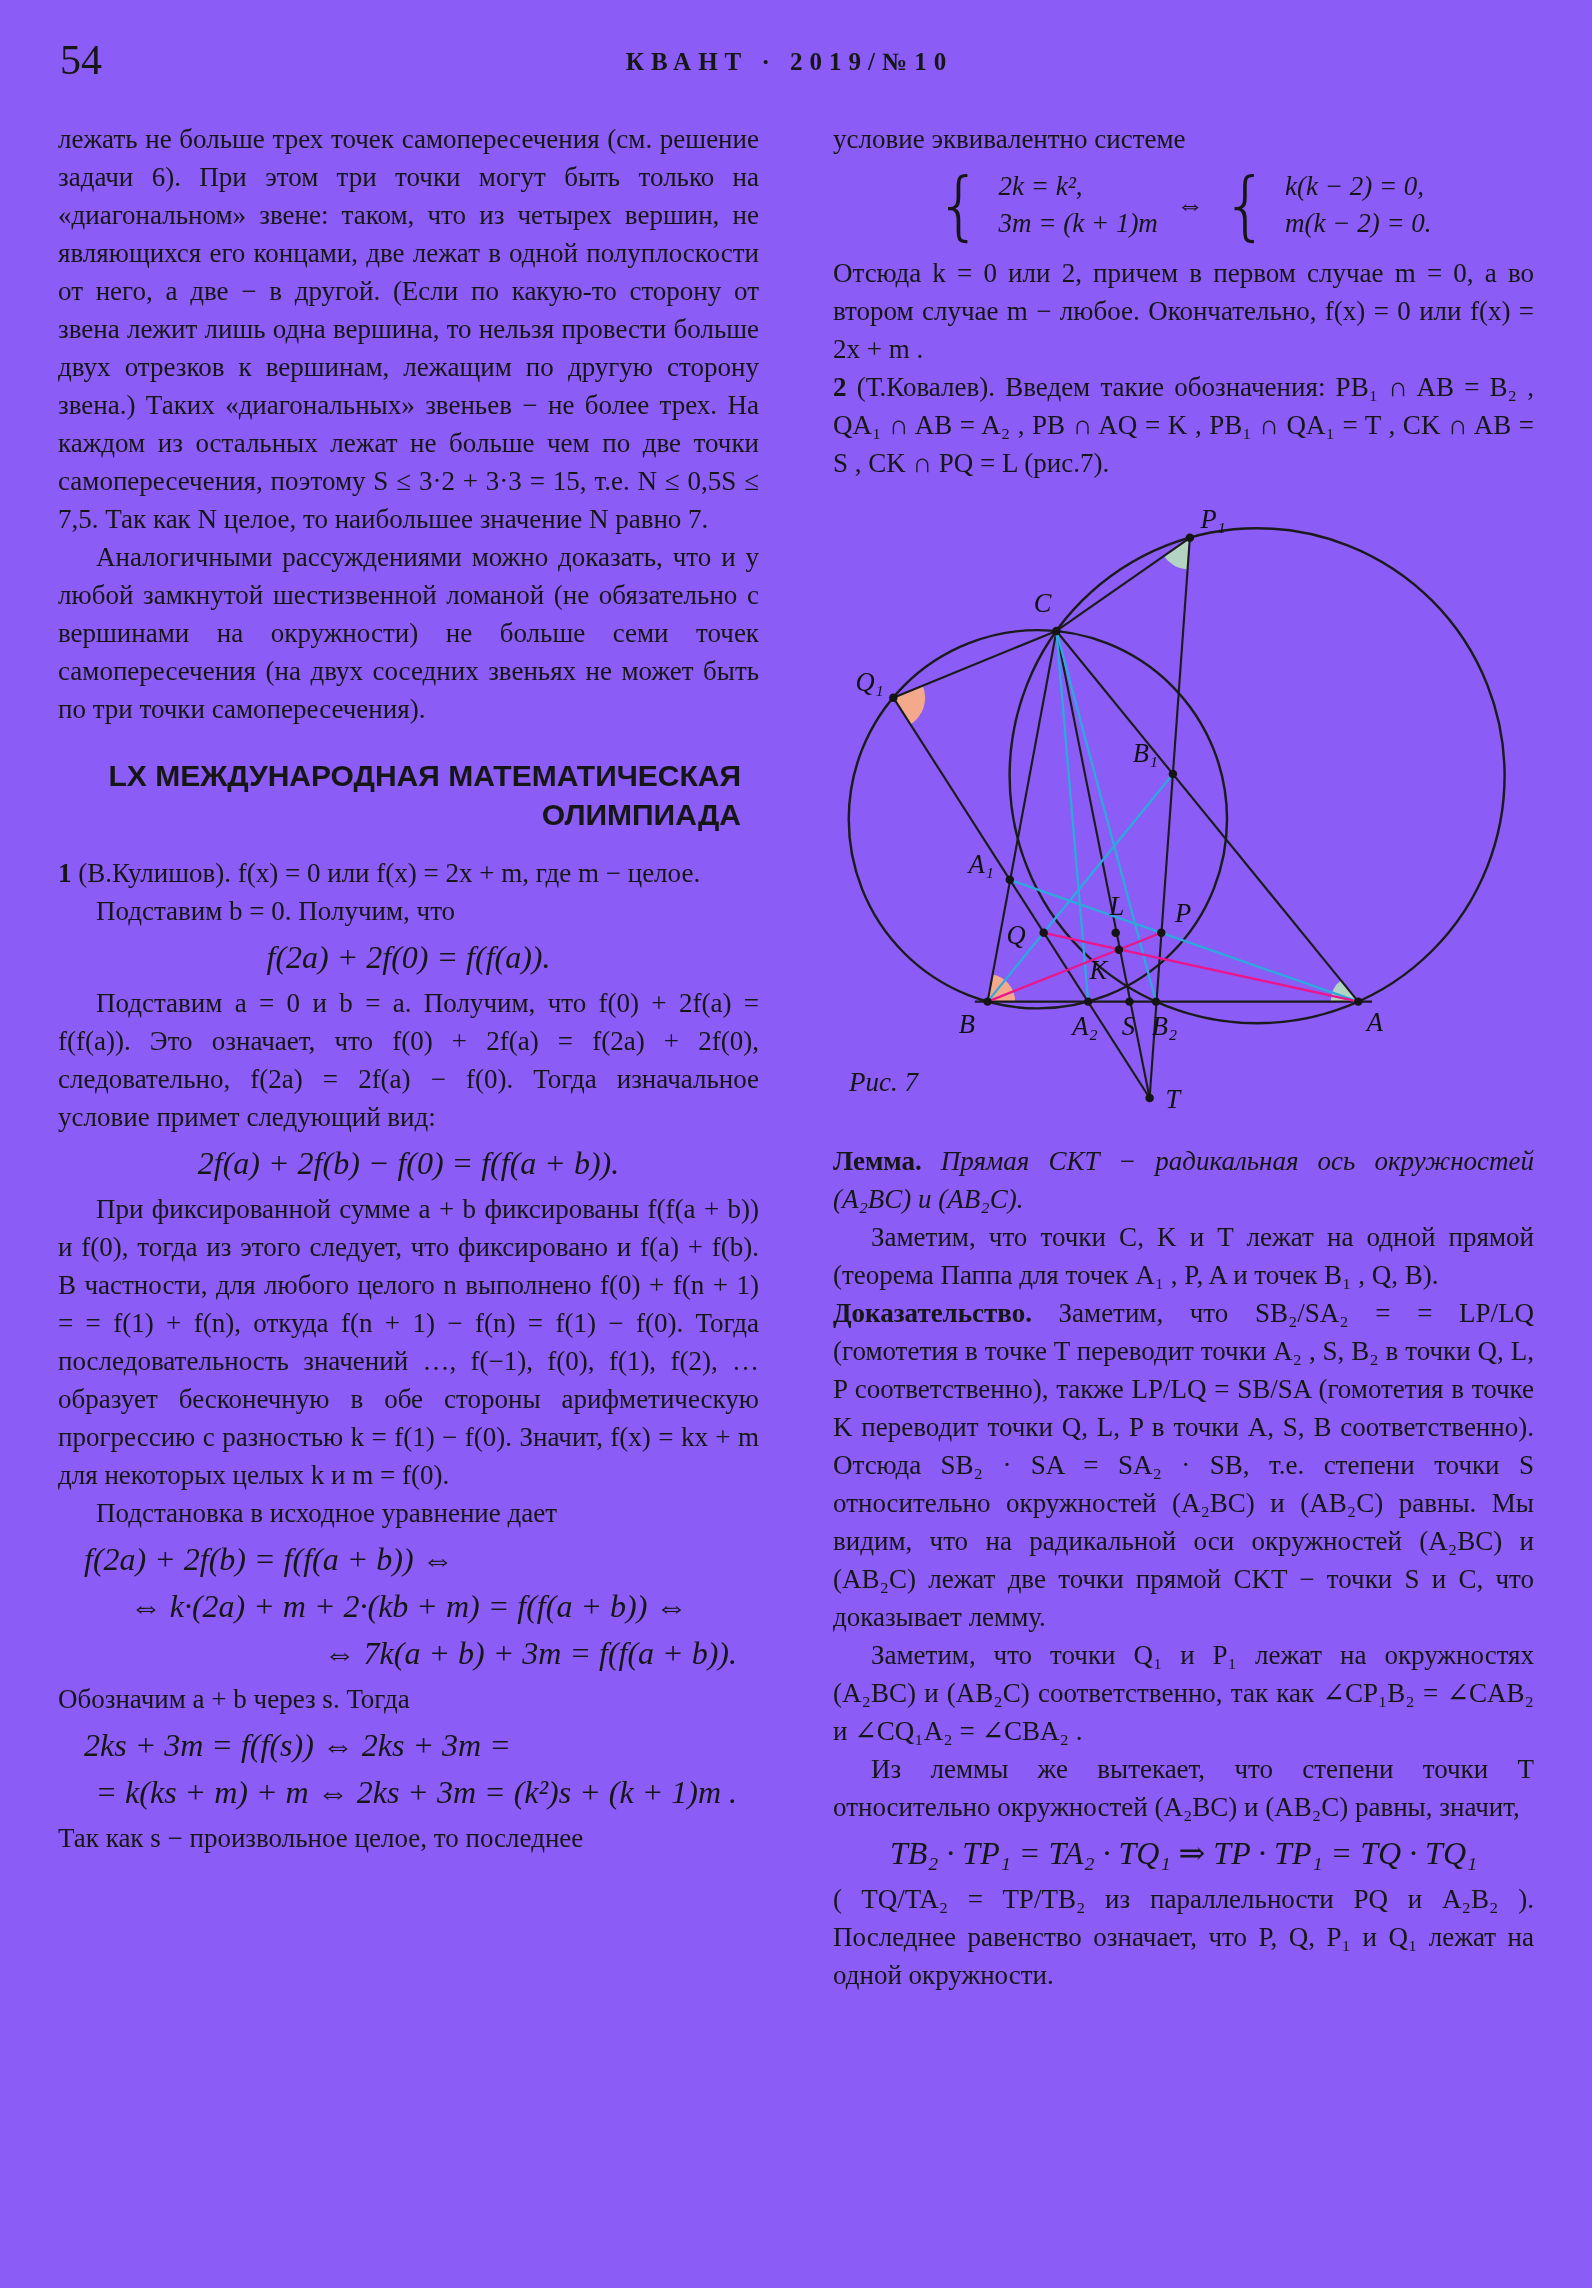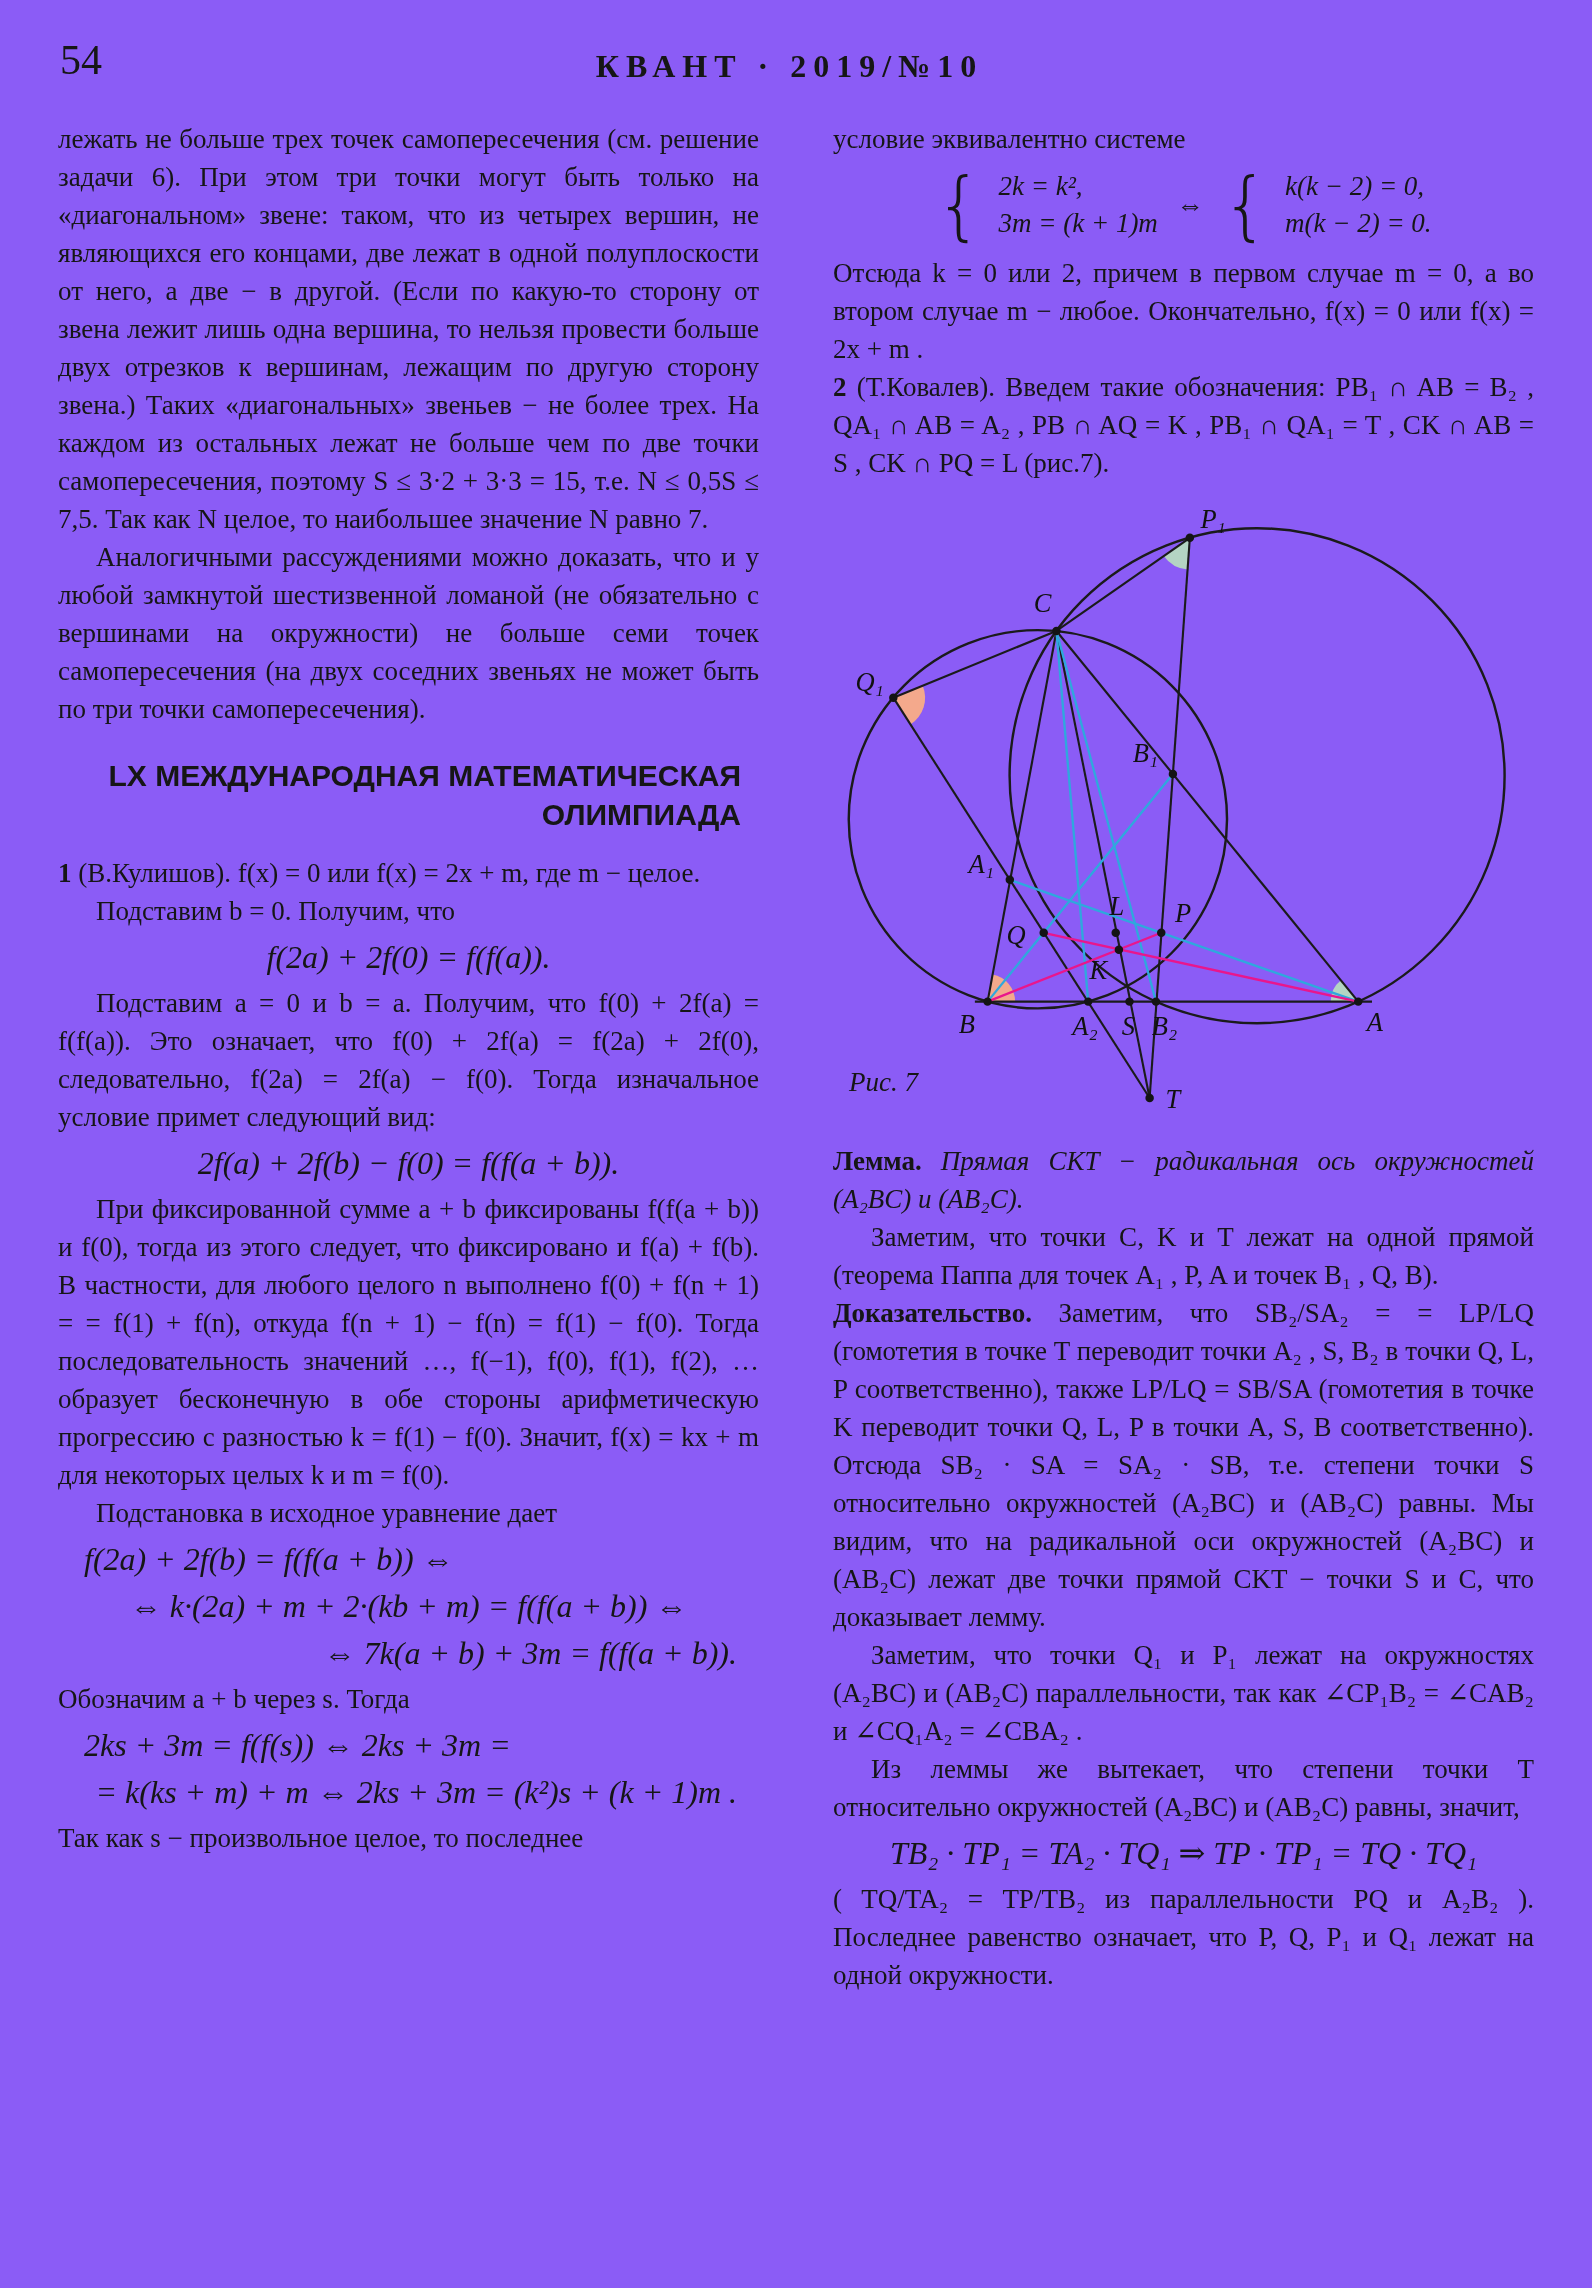--- a/index.html
+++ b/index.html
@@ -1,20 +1,20 @@
 <!DOCTYPE html>
 <html lang="ru"><head>
 <meta charset="utf-8">
 <style>
   html,body{margin:0;padding:0}
   body{width:1592px;height:2289px;background:#e8e6e1;font-family:"Liberation Serif","DejaVu Serif",serif;}
   .page{width:1592px;height:2289px;background:#8b5cf6;color:#161616;padding:36px 58px 0 58px;box-sizing:border-box;overflow:hidden;position:relative;}
   .header{position:relative;height:64px;margin-bottom:20px;}
   .page-num{position:absolute;left:2px;top:0;font-size:42px;font-weight:400;}
-  .journal{position:absolute;left:0;right:13px;top:12px;text-align:center;font-size:32px;font-weight:700;letter-spacing:7px;}
+  .journal{position:absolute;left:0;right:13px;top:12px;text-align:center;font-size:25px;font-weight:700;letter-spacing:7px;}
   .columns{display:flex;gap:74px;}
   .col{width:701px;}
   .para{font-size:27px;line-height:38px;text-align:justify;margin:0;}
   .indent{text-indent:38px;}
   .pnum{font-weight:700;}
   .plabel{font-weight:700;}
   .it{font-style:italic;}
   .heading{font-family:"Liberation Sans","DejaVu Sans",sans-serif;font-size:30px;line-height:39px;font-weight:700;text-align:right;margin:28px 18px 20px 18px;}
   .formula{font-size:32px;line-height:40px;font-style:italic;margin:7px 0;}
   .f-center{text-align:center;}
@@ -154,21 +154,21 @@
             <text class="lbl" x="498" y="513" text-anchor="start">A</text>
             <text class="lbl" x="308" y="585" text-anchor="start">T</text>
           </g>
         </svg>
         <figcaption class="fig-caption">Рис. 7</figcaption>
       </figure>
 
       <p class="para"><b class="plabel">Лемма.</b><span class="it"> Прямая CKT − радикальная ось окружностей (A₂BC) и (AB₂C).</span></p>
       <p class="para indent">Заметим, что точки C, K и T лежат на одной прямой (теорема Паппа для точек A₁ , P, A и точек B₁ , Q, B).</p>
       <p class="para"><b class="plabel">Доказательство.</b><span> Заметим, что SB₂/SA₂ = = LP/LQ (гомотетия в точке T переводит точки A₂ , S, B₂ в точки Q, L, P соответственно), также LP/LQ = SB/SA (гомотетия в точке K переводит точки Q, L, P в точки A, S, B соответственно). Отсюда SB₂ · SA = SA₂ · SB, т.е. степени точки S относительно окружностей (A₂BC) и (AB₂C) равны. Мы видим, что на радикальной оси окружностей (A₂BC) и (AB₂C) лежат две точки прямой CKT − точки S и C, что доказывает лемму.</span></p>
-      <p class="para indent">Заметим, что точки Q₁ и P₁ лежат на окружностях (A₂BC) и (AB₂C) параллельности, так как ∠CP₁B₂ = ∠CAB₂ и ∠CQ₁A₂ = ∠CBA₂ .</p>
+      <p class="para indent">Заметим, что точки Q₁ и P₁ лежат на окружностях (A₂BC) и (AB₂C) соответственно, так как ∠CP₁B₂ = ∠CAB₂ и ∠CQ₁A₂ = ∠CBA₂ .</p>
       <p class="para indent">Из леммы же вытекает, что степени точки T относительно окружностей (A₂BC) и (AB₂C) равны, значит,</p>
       <div class="formula f-center">TB₂ · TP₁ = TA₂ · TQ₁ ⇒ TP · TP₁ = TQ · TQ₁</div>
       <p class="para">( TQ/TA₂ = TP/TB₂  из параллельности PQ и A₂B₂ ). Последнее равенство означает, что P, Q, P₁ и Q₁ лежат на одной окружности.</p>
     </div>
 
   </div>
 </div>
 
 
 </body></html>

